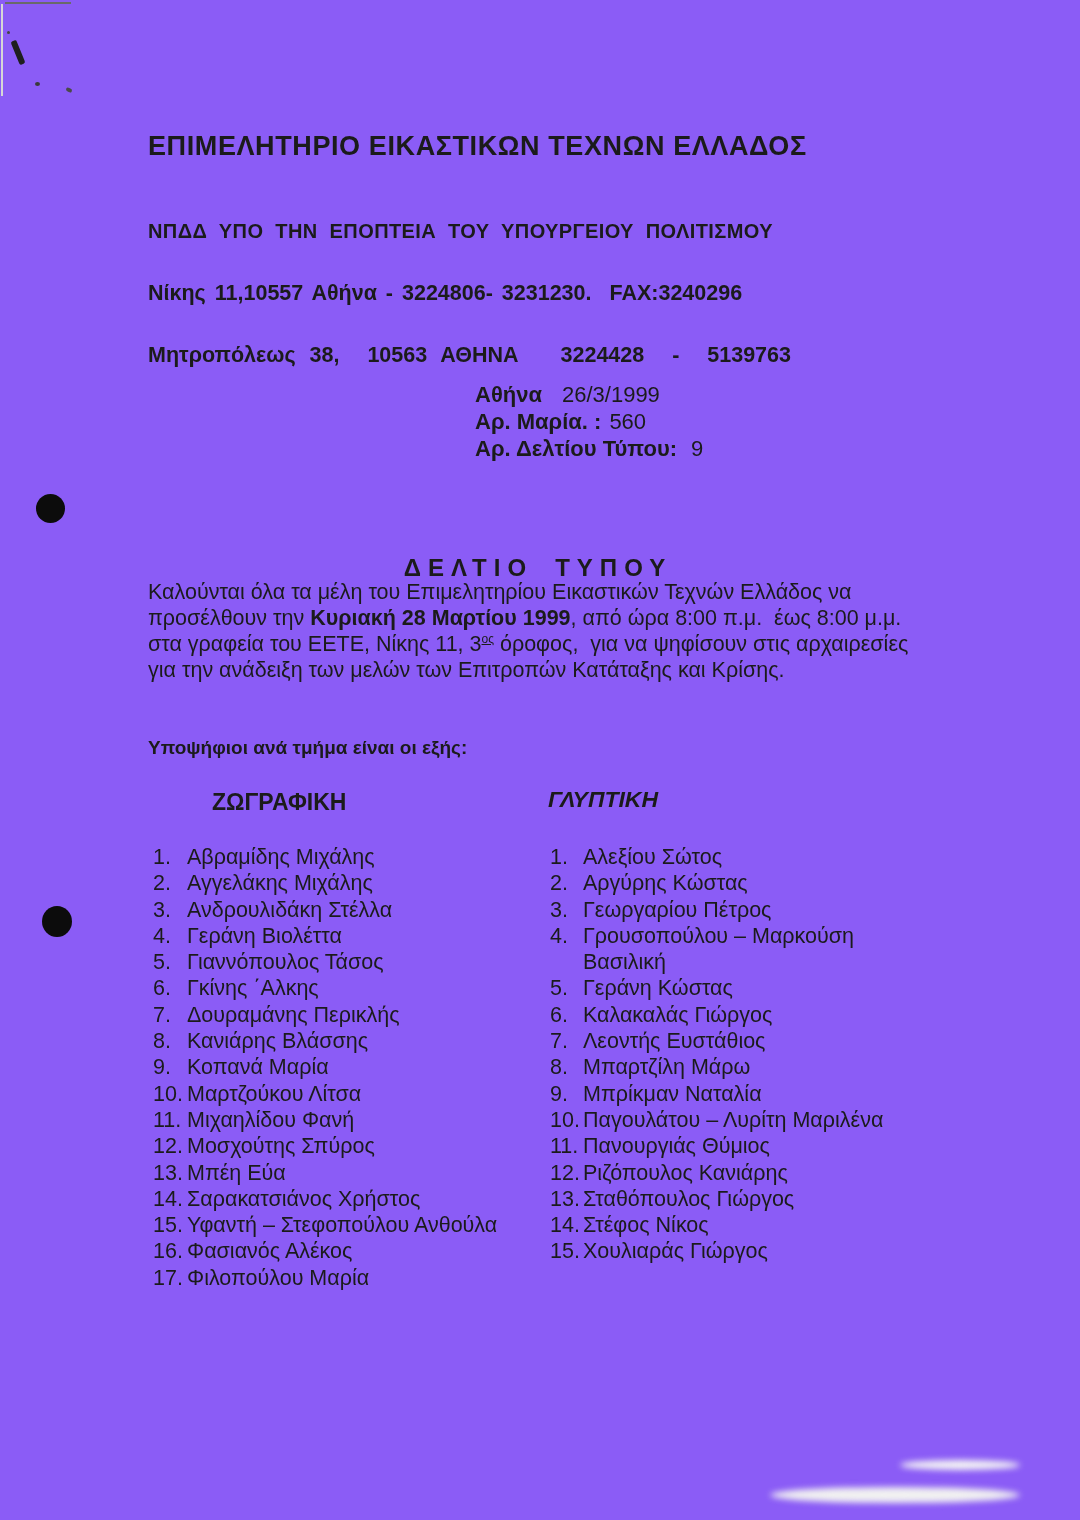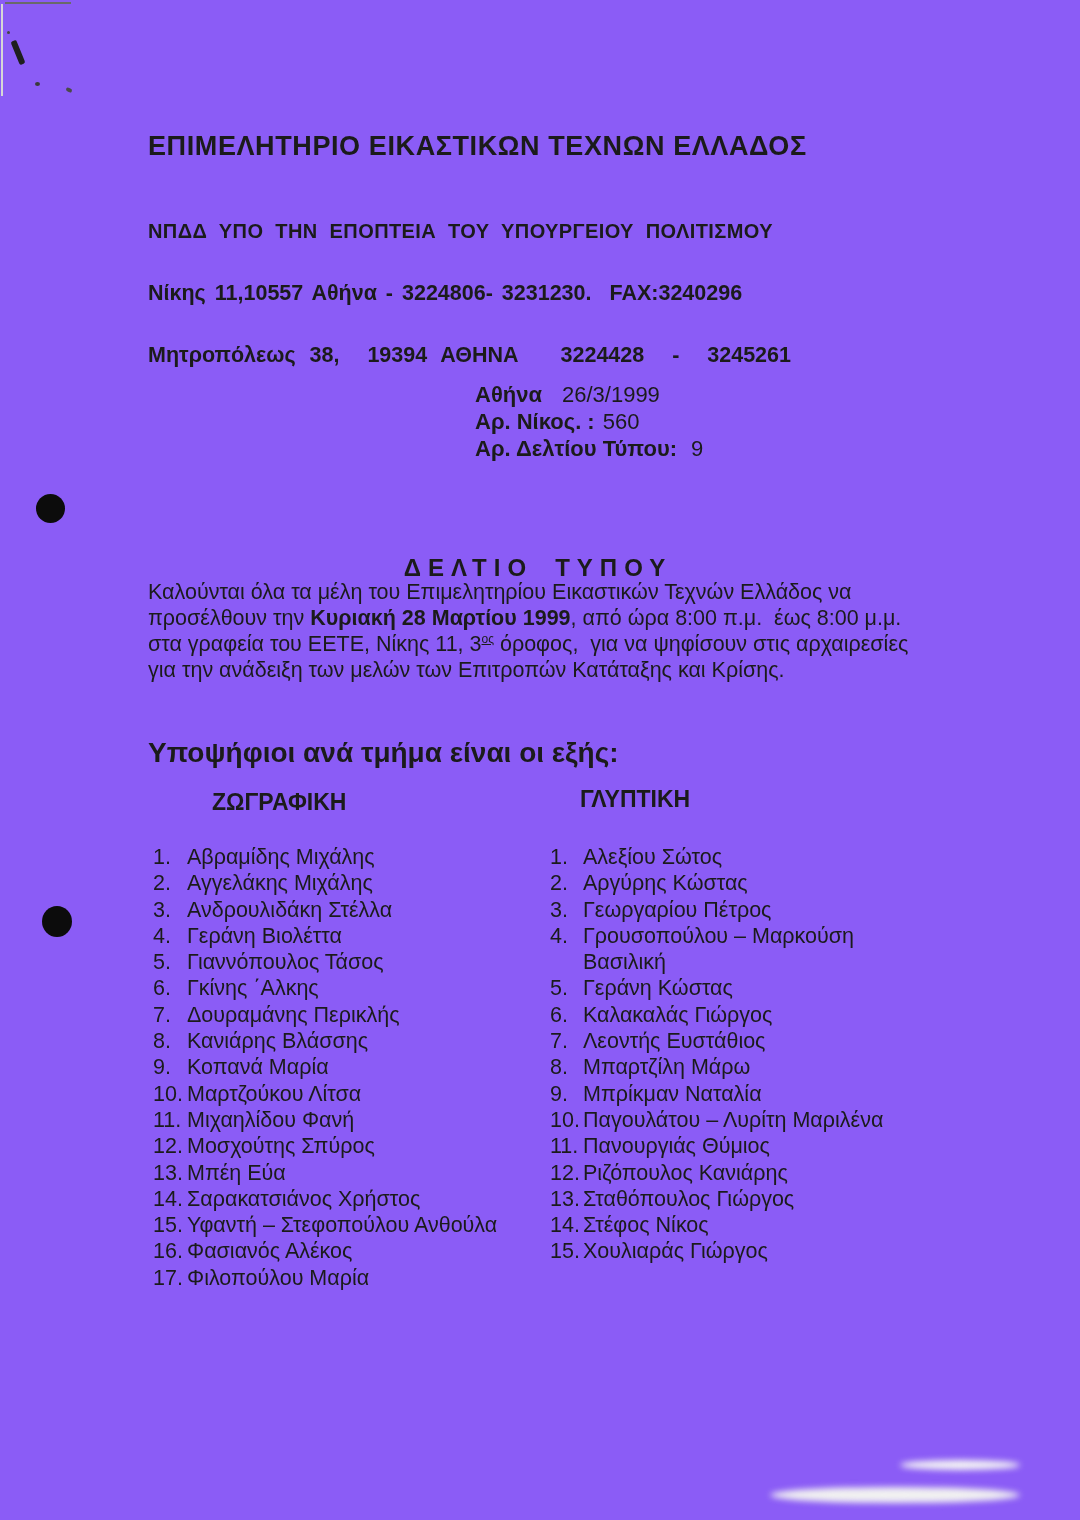--- a/index.html
+++ b/index.html
@@ -39,29 +39,29 @@
 
   
   .title { position:absolute; left:148px; top:554px; width:780px; margin:0; text-align:center; font-size:24px; font-weight:700; letter-spacing:7px; }
   .title .wgap { display:inline-block; width:22px; }
 
   
   .bodytext { position:absolute; left:148px; top:579px; width:775px; margin:0; font-size:21.5px; line-height:26px; white-space:pre-wrap; }
   .bodytext .b { font-weight:700; }
   .bodytext sup { font-size:12px; text-decoration:underline; line-height:0;text-align:right; }
 
-  .cand-heading { position:absolute; left:148px; top:737px; margin:0; font-size:28px; font-weight:700; }
+  .cand-heading { position:absolute; left:148px; top:737px; margin:0; font-size:19px; font-weight:700; }
 
   
   .col { position:absolute; margin:0; }
   .col h3 { margin:0; font-size:23px; font-weight:700; line-height:28px; }
   .col-left { left:148px; top:788px; width:440px; }
   .col-left h3 { margin-left:64px; margin-bottom:28px; }
   .col-right { left:548px; top:785px; width:470px; }
-  .col-right h3 { margin-left:32px; margin-bottom:31px; }
+  .col-right h3 { margin-bottom:31px;font-style:italic; }
   .col ol { list-style:none; margin:0; padding:0; font-size:21.5px; line-height:26.3px; }
   .col li { display:flex; }
   .col-left li { padding-left:5px; }
   .col-right li { padding-left:2px; }
   .num { flex:0 0 auto; }
   .col-left .num { width:34px; }
   .col-right .num { width:33px; }
   .nm { flex:1 1 auto; white-space:pre-wrap; }
 </style>
 </head>
@@ -78,30 +78,30 @@
   <div class="hole-punch-1"></div>
   <div class="hole-punch-2"></div>
   <div class="bottom-smudge-1"></div>
   <div class="bottom-smudge-2"></div>
 
   <header class="org">
     <div class="org-name">ΕΠΙΜΕΛΗΤΗΡΙΟ ΕΙΚΑΣΤΙΚΩΝ ΤΕΧΝΩΝ ΕΛΛΑΔΟΣ</div>
     <div class="org-sub">
       <div class="l1">ΝΠΔΔ ΥΠΟ ΤΗΝ ΕΠΟΠΤΕΙΑ ΤΟΥ ΥΠΟΥΡΓΕΙΟΥ ΠΟΛΙΤΙΣΜΟΥ</div>
       <div class="l2">Νίκης 11,10557 Αθήνα - 3224806- 3231230.  FAX:3240296</div>
-      <div class="l3">Μητροπόλεως 38,  19394 ΑΘΗΝΑ   3224428  -  3245261</div>
+      <div class="l3">Μητροπόλεως 38,  10563 ΑΘΗΝΑ   3224428  -  5139763</div>
     </div>
   </header>
 
   <div class="meta">
     <div>
       <span class="lbl">Αθήνα</span><span class="val gap-date">26/3/1999</span>
     </div>
     <div>
-      <span class="lbl">Αρ. Νίκος. :</span><span class="val gap-prot">560</span>
+      <span class="lbl">Αρ. Μαρία. :</span><span class="val gap-prot">560</span>
     </div>
     <div>
       <span class="lbl">Αρ. Δελτίου Τύπου:</span><span class="val gap-bull">9</span>
     </div>
   </div>
 
   <h2 class="title">
     <span>ΔΕΛΤΙΟ</span><span class="wgap"></span><span>ΤΥΠΟΥ</span>
   </h2>
 

